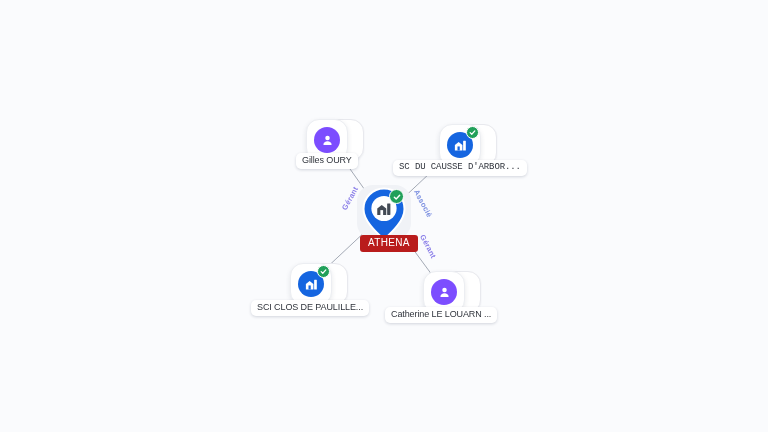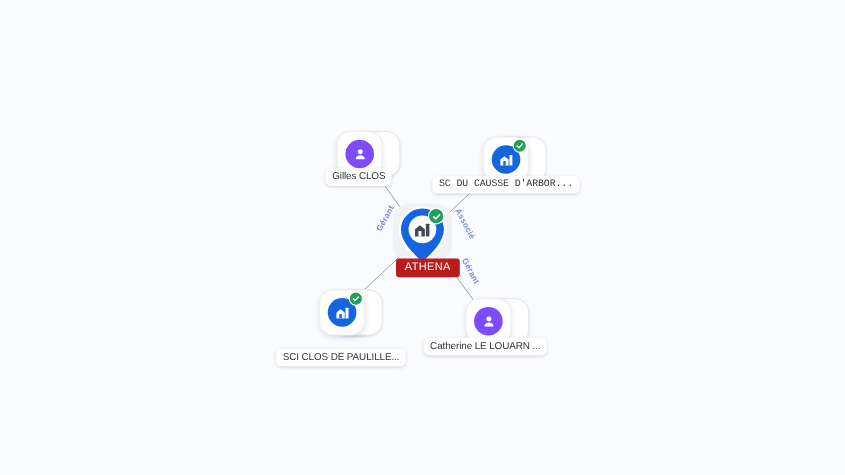--- a/index.html
+++ b/index.html
@@ -179,21 +179,21 @@
     <div class="stack s3"></div>
     <div class="card">
       <div class="badge-circle person">
         <svg width="15" height="15" viewBox="0 0 24 24" fill="#ffffff">
           <circle cx="12" cy="8" r="3.6"></circle>
           <path d="M12 13c-3.6 0-6.4 2.2-6.4 4.6V19h12.8v-1.4C18.4 15.2 15.6 13 12 13z"></path>
         </svg>
       </div>
     </div>
   </div>
-  <div class="node-label" style="left:296px; top:153px;">Gilles CLOS</div>
+  <div class="node-label" style="left:296px; top:153px;">Gilles OURY</div>
 
   <div class="node" style="left:459px; top:144px;">
     <div class="stack s1"></div>
     <div class="stack s2"></div>
     <div class="stack s3"></div>
     <div class="card">
       <div class="badge-circle company">
         <svg width="15" height="15" viewBox="0 0 24 24" fill="#ffffff">
           <path d="M3 20V11.2L9 6.5l6 4.7V20H3z"></path>
           <rect x="16.2" y="4.5" width="4.3" height="15.5" rx="0.6"></rect>
@@ -221,21 +221,21 @@
           <rect x="7.2" y="13.5" width="3.6" height="6.5" fill="#1565e0"></rect>
         </svg>
       </div>
       <div class="check">
         <svg width="7" height="7" viewBox="0 0 24 24" fill="none" stroke="#ffffff" stroke-width="4.2" stroke-linecap="round" stroke-linejoin="round">
           <path d="M4 12.5 L9.5 18 L20 6.5"></path>
         </svg>
       </div>
     </div>
   </div>
-  <div class="node-label" style="left:251px; top:300px;margin-top:17px;">SCI CLOS DE PAULILLE...</div>
+  <div class="node-label" style="left:251px; top:300px;">SCI CLOS DE PAULILLE...</div>
 
   <div class="node" style="left:443px; top:291px;">
     <div class="stack s1"></div>
     <div class="stack s2"></div>
     <div class="stack s3"></div>
     <div class="card">
       <div class="badge-circle person">
         <svg width="15" height="15" viewBox="0 0 24 24" fill="#ffffff">
           <circle cx="12" cy="8" r="3.6"></circle>
           <path d="M12 13c-3.6 0-6.4 2.2-6.4 4.6V19h12.8v-1.4C18.4 15.2 15.6 13 12 13z"></path>

